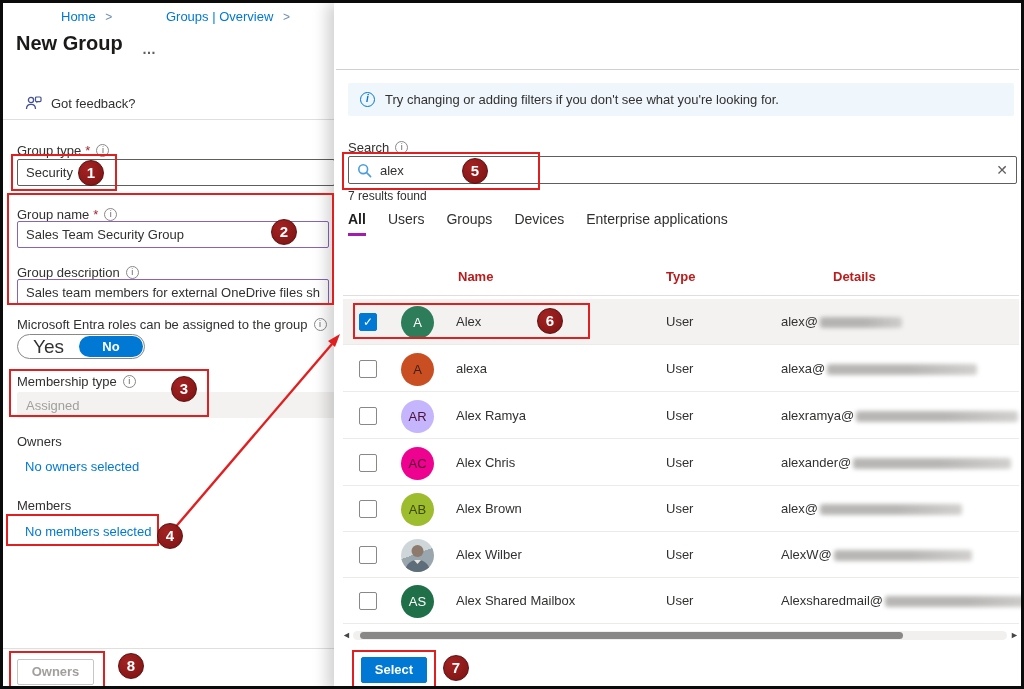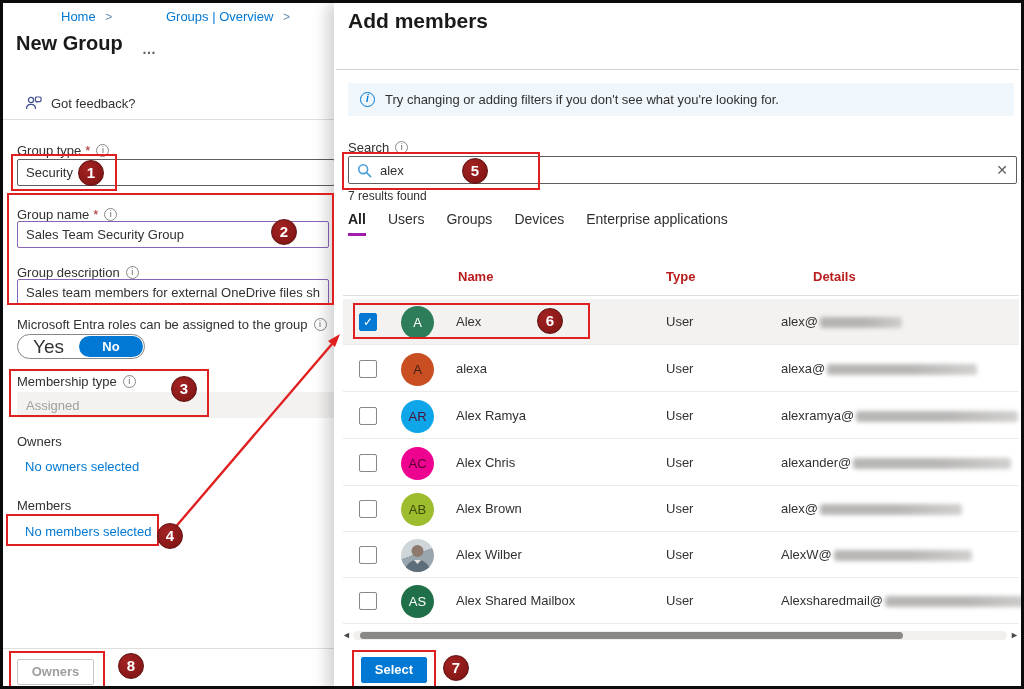--- a/index.html
+++ b/index.html
@@ -159,21 +159,20 @@
   <a class="abs link" style="left:22px; top:456px;">No owners selected</a>
 
   <div class="abs field-label" style="left:14px; top:495px;">Members</div>
   <a class="abs link" style="left:22px; top:521px;">No members selected</a>
 
   <div class="abs hdiv" style="left:0; top:645px; width:331px;"></div>
   <div class="abs btn-create">Owners</div>
 
   <div class="abs panel-bg"></div>
 
-  <div class="abs panel-title">Add members</div>
   <div class="abs hdiv" style="left:333px; top:66px; width:683px; background:#d2d0ce;"></div>
 
   <div class="abs banner">
     <span class="b-info">i</span>
     <span class="txt">Try changing or adding filters if you don't see what you're looking for.</span>
   </div>
 
   <div class="abs field-label" style="left:345px; top:137px;">
     <span>Search</span>
     <span class="info-i">i</span>
@@ -193,21 +192,21 @@
   <div class="abs tabs">
     <span class="tab active">All</span>
     <span class="tab">Users</span>
     <span class="tab">Groups</span>
     <span class="tab">Devices</span>
     <span class="tab">Enterprise applications</span>
   </div>
 
   <div class="abs col-h" style="left:455px; top:266px;">Name</div>
   <div class="abs col-h" style="left:663px; top:266px;">Type</div>
-  <div class="abs col-h" style="left:778px; top:266px;padding-left:32px;">Details</div>
+  <div class="abs col-h" style="left:798px; top:266px;padding-left:32px;">Details</div>
   <div class="abs hdiv" style="left:340px; top:292px; width:676px;"></div>
 
   <div class="abs row selected" style="top:296px;">
     <span class="cb checked">✓</span>
     <span class="avatar" style="background: rgb(46, 125, 90); color: rgb(255, 255, 255);">A</span>
     <span class="cell c-name">Alex</span>
     <span class="cell c-type">User</span>
     <span class="cell c-details">
         <span>alex@</span>
         <span class="blurred" style="width: 82px;"></span>
@@ -220,21 +219,21 @@
     <span class="cell c-name">alexa</span>
     <span class="cell c-type">User</span>
     <span class="cell c-details">
         <span>alexa@</span>
         <span class="blurred" style="width: 150px;"></span>
       </span>
   </div>
 
   <div class="abs row" style="top:390px;">
     <span class="cb"></span>
-    <span class="avatar" style="background: #0ea5e9; color: rgb(77, 16, 56);">AR</span>
+    <span class="avatar" style="background: #c4b5fd; color: rgb(77, 16, 56);">AR</span>
     <span class="cell c-name">Alex Ramya</span>
     <span class="cell c-type">User</span>
     <span class="cell c-details">
         <span>alexramya@</span>
         <span class="blurred" style="width: 162px;"></span>
       </span>
   </div>
 
   <div class="abs row" style="top:437px;">
     <span class="cb"></span>

